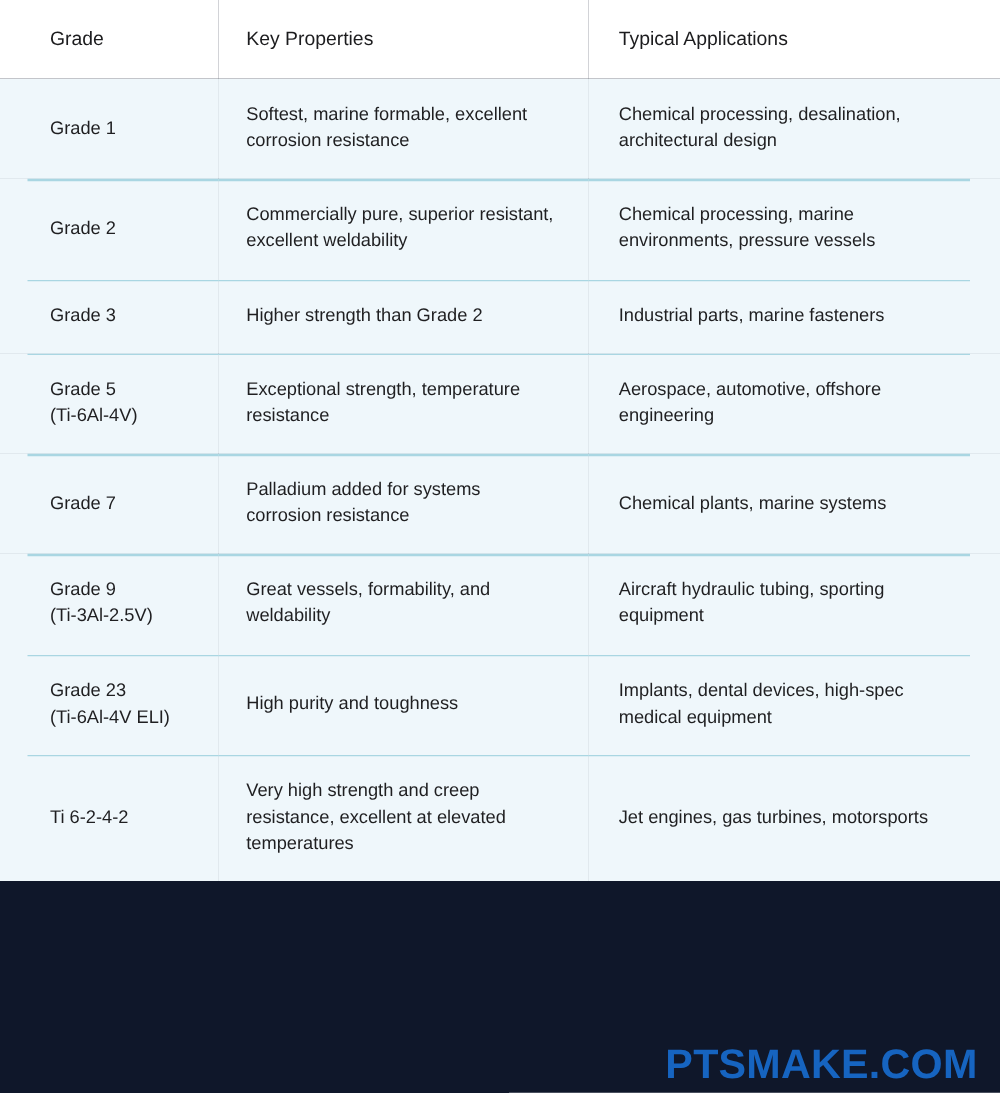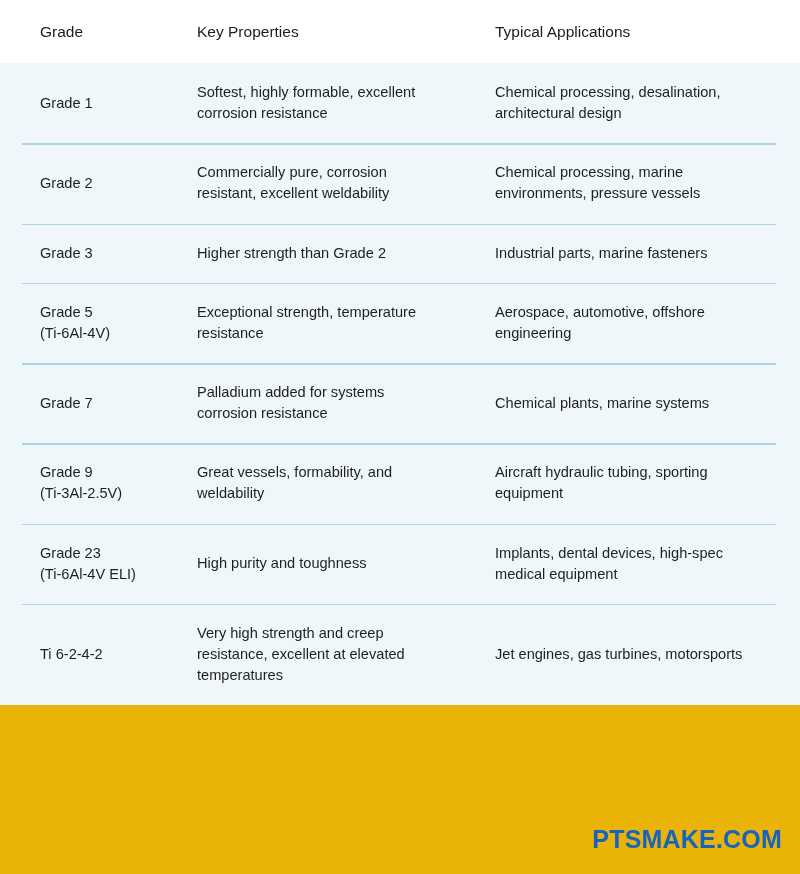--- a/index.html
+++ b/index.html
@@ -13,21 +13,21 @@
     font-family: "Liberation Sans", sans-serif;
     background: #ffffff;
     overflow: hidden;
     position: relative;
   }
 
   .table-wrap {
     width: 800px;
     height: 874px;
     position: relative;
-    background: #eab308;
+    background: #0f172a;
   }
 
   .grade-table {
     width: 800px;
     border-collapse: collapse;
     table-layout: fixed;
   }
 
   .grade-table col.c-grade { width: 175px; }
   .grade-table col.c-props { width: 296px; }
@@ -80,22 +80,22 @@
   tbody tr + tr td.col-apps::before  { right: 24px; }
 
   .grade-name {
     white-space: pre-line;
     text-align: center;
   }
 
   .watermark {
     position: absolute;
     right: 18px;
-    bottom: 20px;
-    font-size: 25px;
+    bottom: 4px;
+    font-size: 33px;
     font-weight: 700;
     letter-spacing: 0.2px;
     color: #1664c0;
     font-family: "Liberation Sans", sans-serif;
     pointer-events: none;
     user-select: none;
   }
 </style>
 </head>
 <body>
@@ -112,27 +112,27 @@
       <tr>
         <th class="col-grade">Grade</th>
         <th class="col-props">Key Properties</th>
         <th class="col-apps">Typical Applications</th>
       </tr>
     </thead>
     <tbody>
 
       <tr>
         <td class="col-grade"><span class="grade-name">Grade 1</span></td>
-        <td class="col-props">Softest, highly formable, excellent corrosion resistance</td>
+        <td class="col-props">Softest, marine formable, excellent corrosion resistance</td>
         <td class="col-apps">Chemical processing, desalination, architectural design</td>
       </tr>
 
       <tr>
         <td class="col-grade"><span class="grade-name">Grade 2</span></td>
-        <td class="col-props">Commercially pure, corrosion resistant, excellent weldability</td>
+        <td class="col-props">Commercially pure, superior resistant, excellent weldability</td>
         <td class="col-apps">Chemical processing, marine environments, pressure vessels</td>
       </tr>
 
       <tr>
         <td class="col-grade"><span class="grade-name">Grade 3</span></td>
         <td class="col-props">Higher strength than Grade 2</td>
         <td class="col-apps">Industrial parts, marine fasteners</td>
       </tr>
 
 

